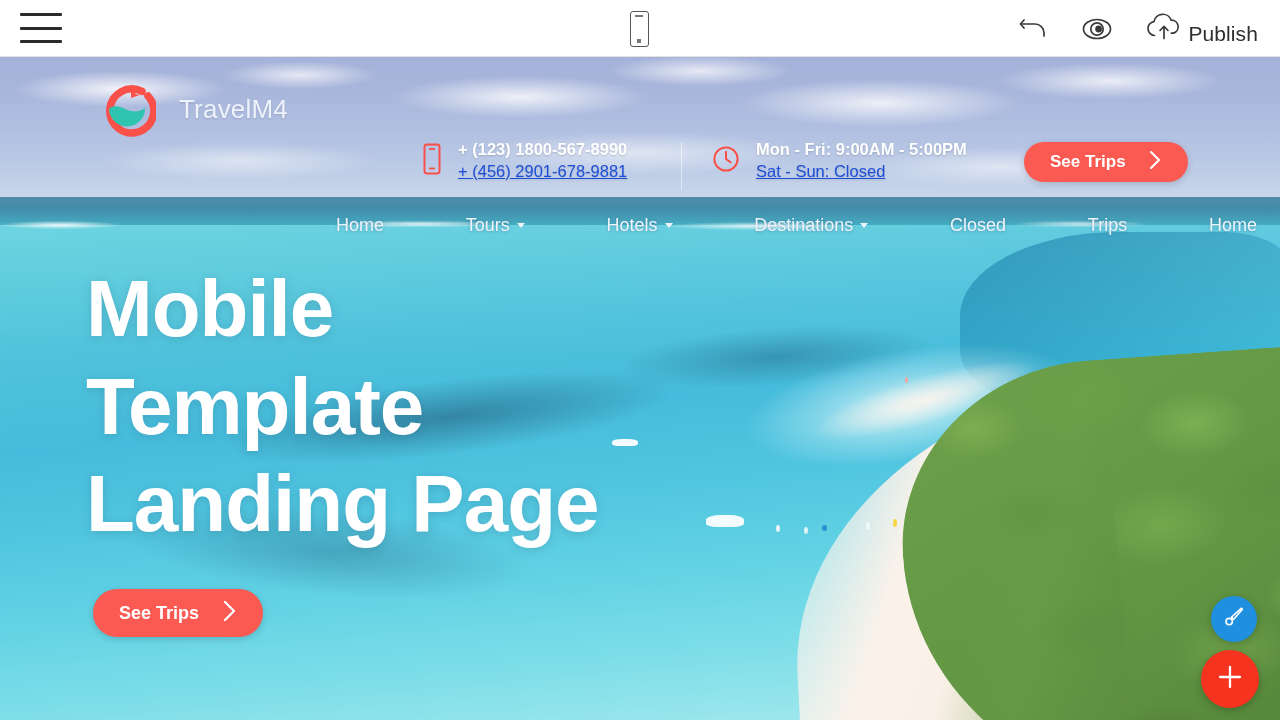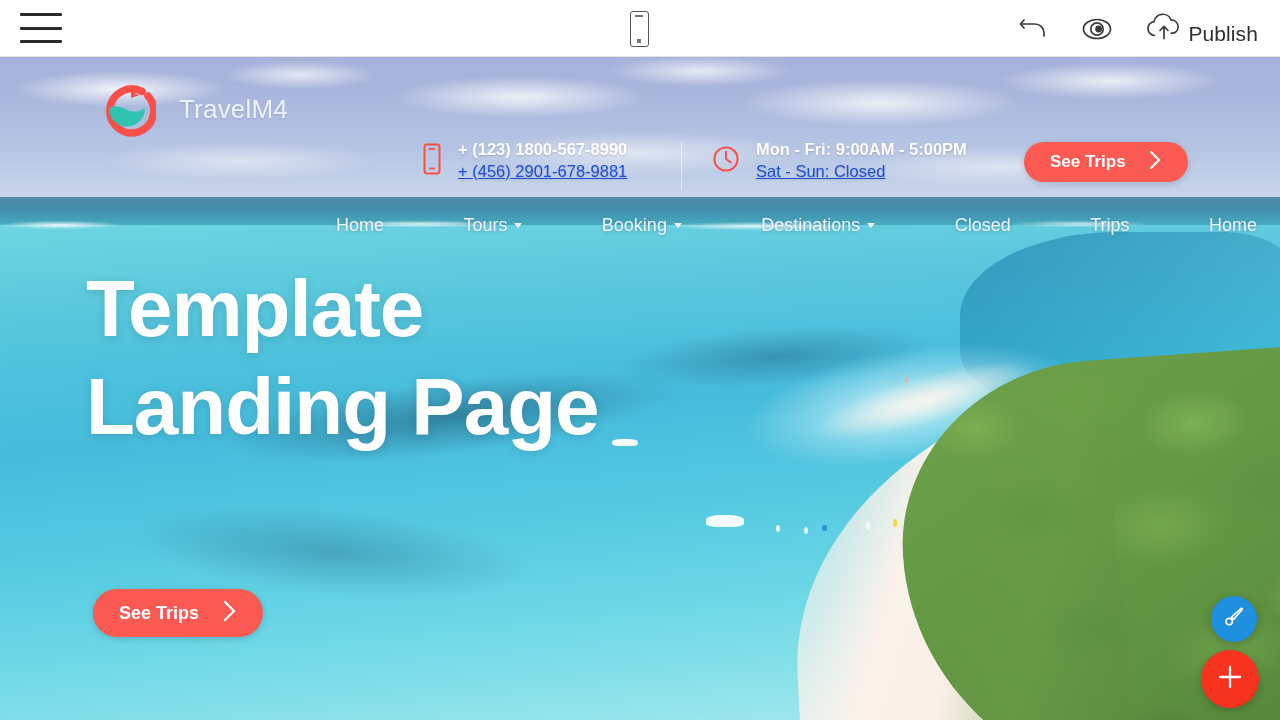--- a/index.html
+++ b/index.html
@@ -373,39 +373,40 @@
 
   <nav id="site-nav">
     <div class="nav-item">
       <span>Home</span>
     </div>
     <div class="nav-item">
       <span>Tours</span>
       <span class="caret"></span>
     </div>
     <div class="nav-item">
-      <span>Booking</span>
+      <span>Hotels</span>
       <span class="caret"></span>
     </div>
     <div class="nav-item">
       <span>Destinations</span>
       <span class="caret"></span>
     </div>
     <div class="nav-item">
       <span>Closed</span>
     </div>
     <div class="nav-item">
       <span>Trips</span>
     </div>
     <div class="nav-item">
       <span>Home</span>
     </div>
   </nav>
 
   <h1 id="hero-heading">
+    <div>Mobile</div>
     <div>Template</div>
     <div>Landing Page</div>
   </h1>
 
   <button class="pill-btn" id="hero-cta">
     <span>See Trips</span>
     <span class="chev">
       <svg width="16" height="26" viewBox="0 0 16 26">
         <path d="M4 4 L13 13 L4 22" fill="none" stroke="#fff" stroke-width="2.3" stroke-linecap="round" stroke-linejoin="round"></path>
       </svg>

